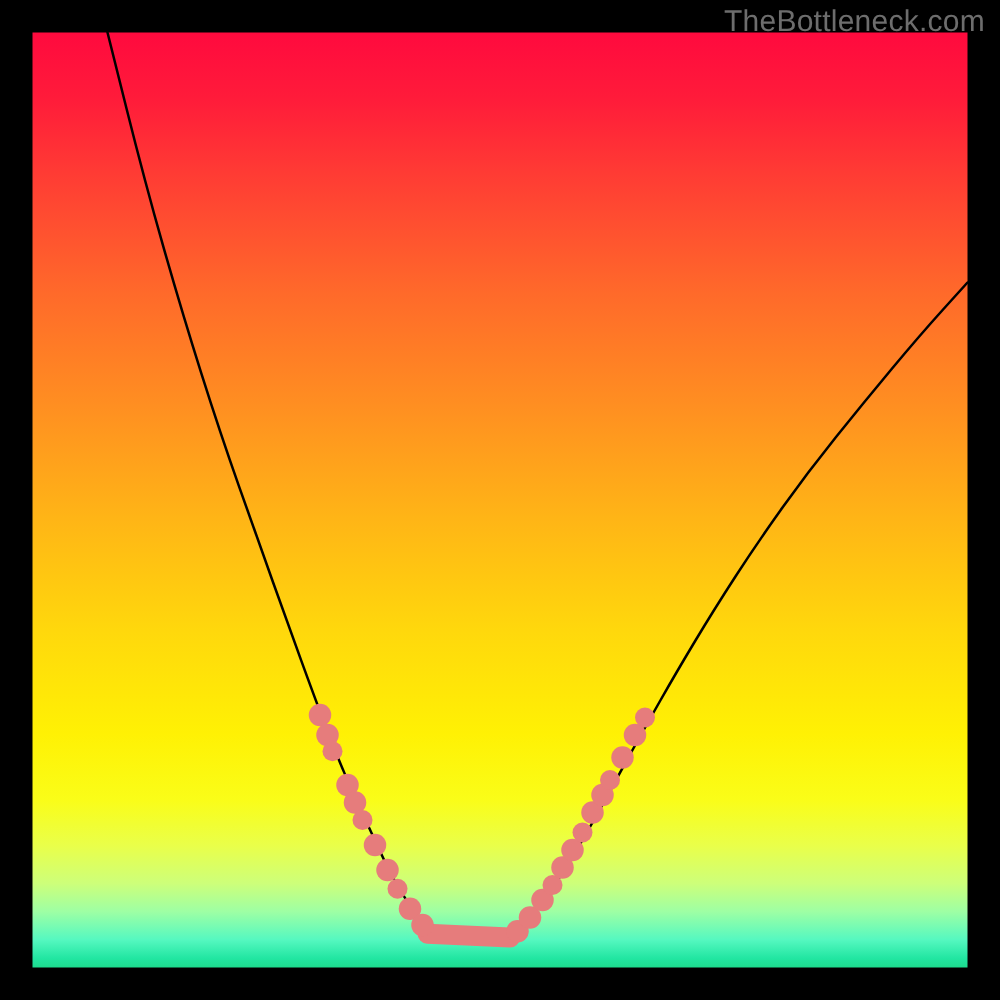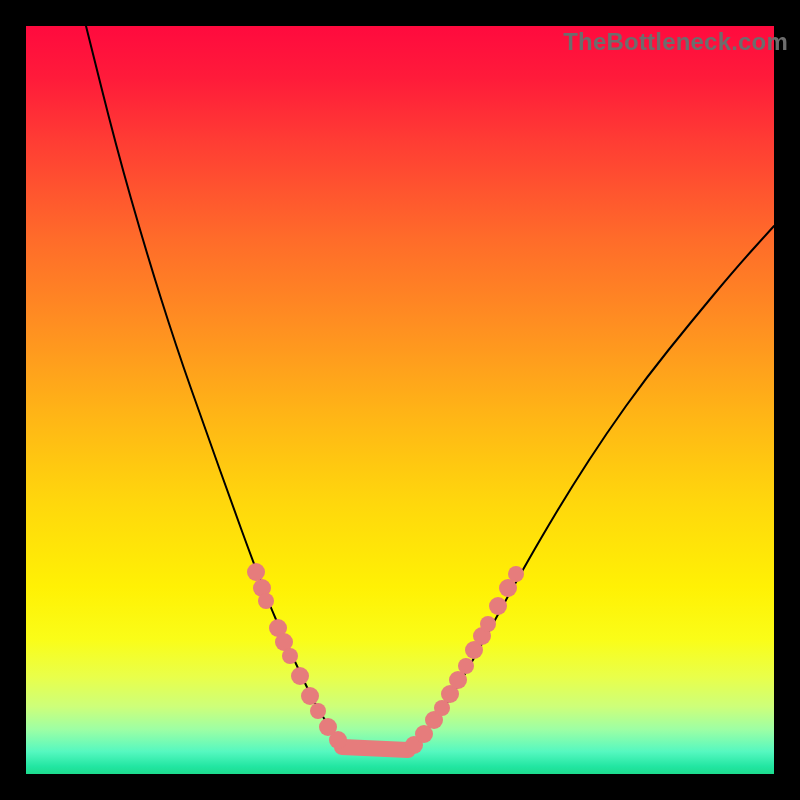--- a/index.html
+++ b/index.html
@@ -32,25 +32,24 @@
       #56f8c0 97%,
       #22e6a2 99%,
       #1ddc8e 100%);
   }
   .watermark {
     position: absolute;
     top: 4px;
     right: 12px;
     font-family: Arial, Helvetica, sans-serif;
     font-size: 24px;
-    font-weight: 700;
+    font-weight: 400;
     color: #6d6d6d;
     letter-spacing: 0.2px;
     user-select: none;
-    margin-top: 24px;
   }
   svg {
     position: absolute;
     left: 26px;
     top: 26px;
     width: 748px;
     height: 748px;
     overflow: visible;
   }
   .curve {

